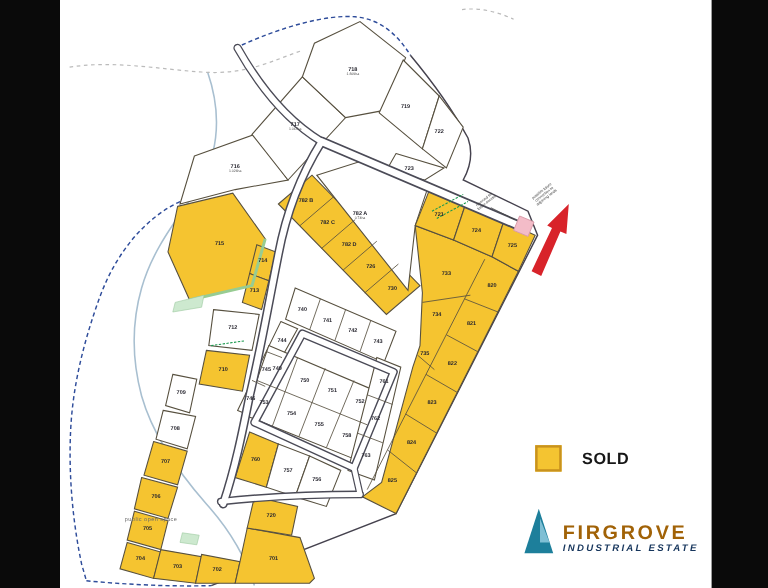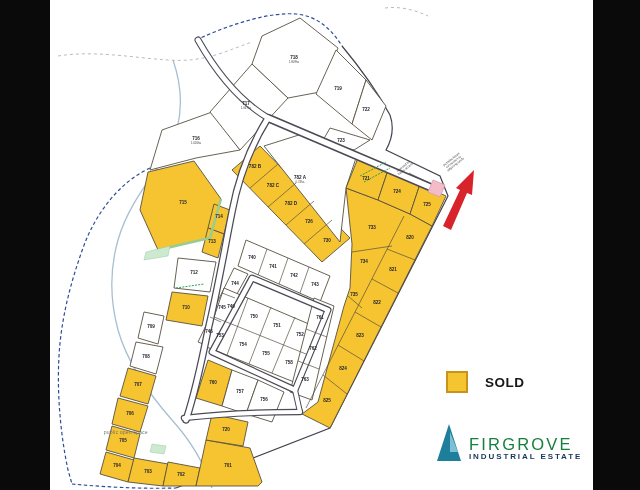--- a/index.html
+++ b/index.html
@@ -7,22 +7,22 @@
          font-family:"Liberation Sans", sans-serif;}
   .sidebar{position:absolute;top:0;height:490px;background:#0a0a0a;}
   #bar-left{left:0;width:50px;}
   #bar-right{left:593px;width:47px;}
   #map{position:absolute;left:0;top:0;}
   #legend{position:absolute;left:446px;top:371px;display:flex;align-items:center;}
   #legend .swatch{width:22px;height:22px;background:#F4C431;border:2px solid #C8921E;box-sizing:border-box;}
   #legend .lbl{margin-left:17px;font-size:13.5px;font-weight:600;color:#171717;letter-spacing:0.5px;}
   #logo{position:absolute;left:436px;top:423px;display:flex;align-items:flex-end;}
   #logo .texts{margin-left:7px;padding-bottom:1px;}
-  #logo .title{font-size:16.5px;letter-spacing:2.2px;color:#15803d;font-weight:400;line-height:16px;}
-  #logo .subtitle{font-size:8px;font-weight:bold;letter-spacing:1.9px;color:#16355C;line-height:10px;}
+  #logo .title{font-size:16.5px;letter-spacing:2.2px;color:#a16207;font-weight:700;line-height:16px;}
+  #logo .subtitle{font-size:8px;font-weight:bold;letter-spacing:1.9px;color:#16355C;line-height:10px;font-style:italic;}
 </style>
 </head>
 <body>
 
 <div id="stage">
   <svg id="map" width="640" height="490" viewBox="0 0 640 490">
       <rect x="0" y="0" width="640" height="490" fill="#ffffff"></rect>
       <path d="M150,168 C120,182 96,212 83,248 C70,284 61,320 59,356 C57,392 60,432 68,470 L72,484" fill="none" stroke="#2E4C9A" stroke-width="1.2" stroke-dasharray="3.5,2.5"></path>
       <path d="M72,484 C105,487 140,489 176,488" fill="none" stroke="#2E4C9A" stroke-width="1.2" stroke-dasharray="3.5,2.5"></path>
       <path d="M196,40 C235,22 272,12 296,14 C318,16 332,30 342,46" fill="none" stroke="#2E4C9A" stroke-width="1.2" stroke-dasharray="3.5,2.5"></path>

